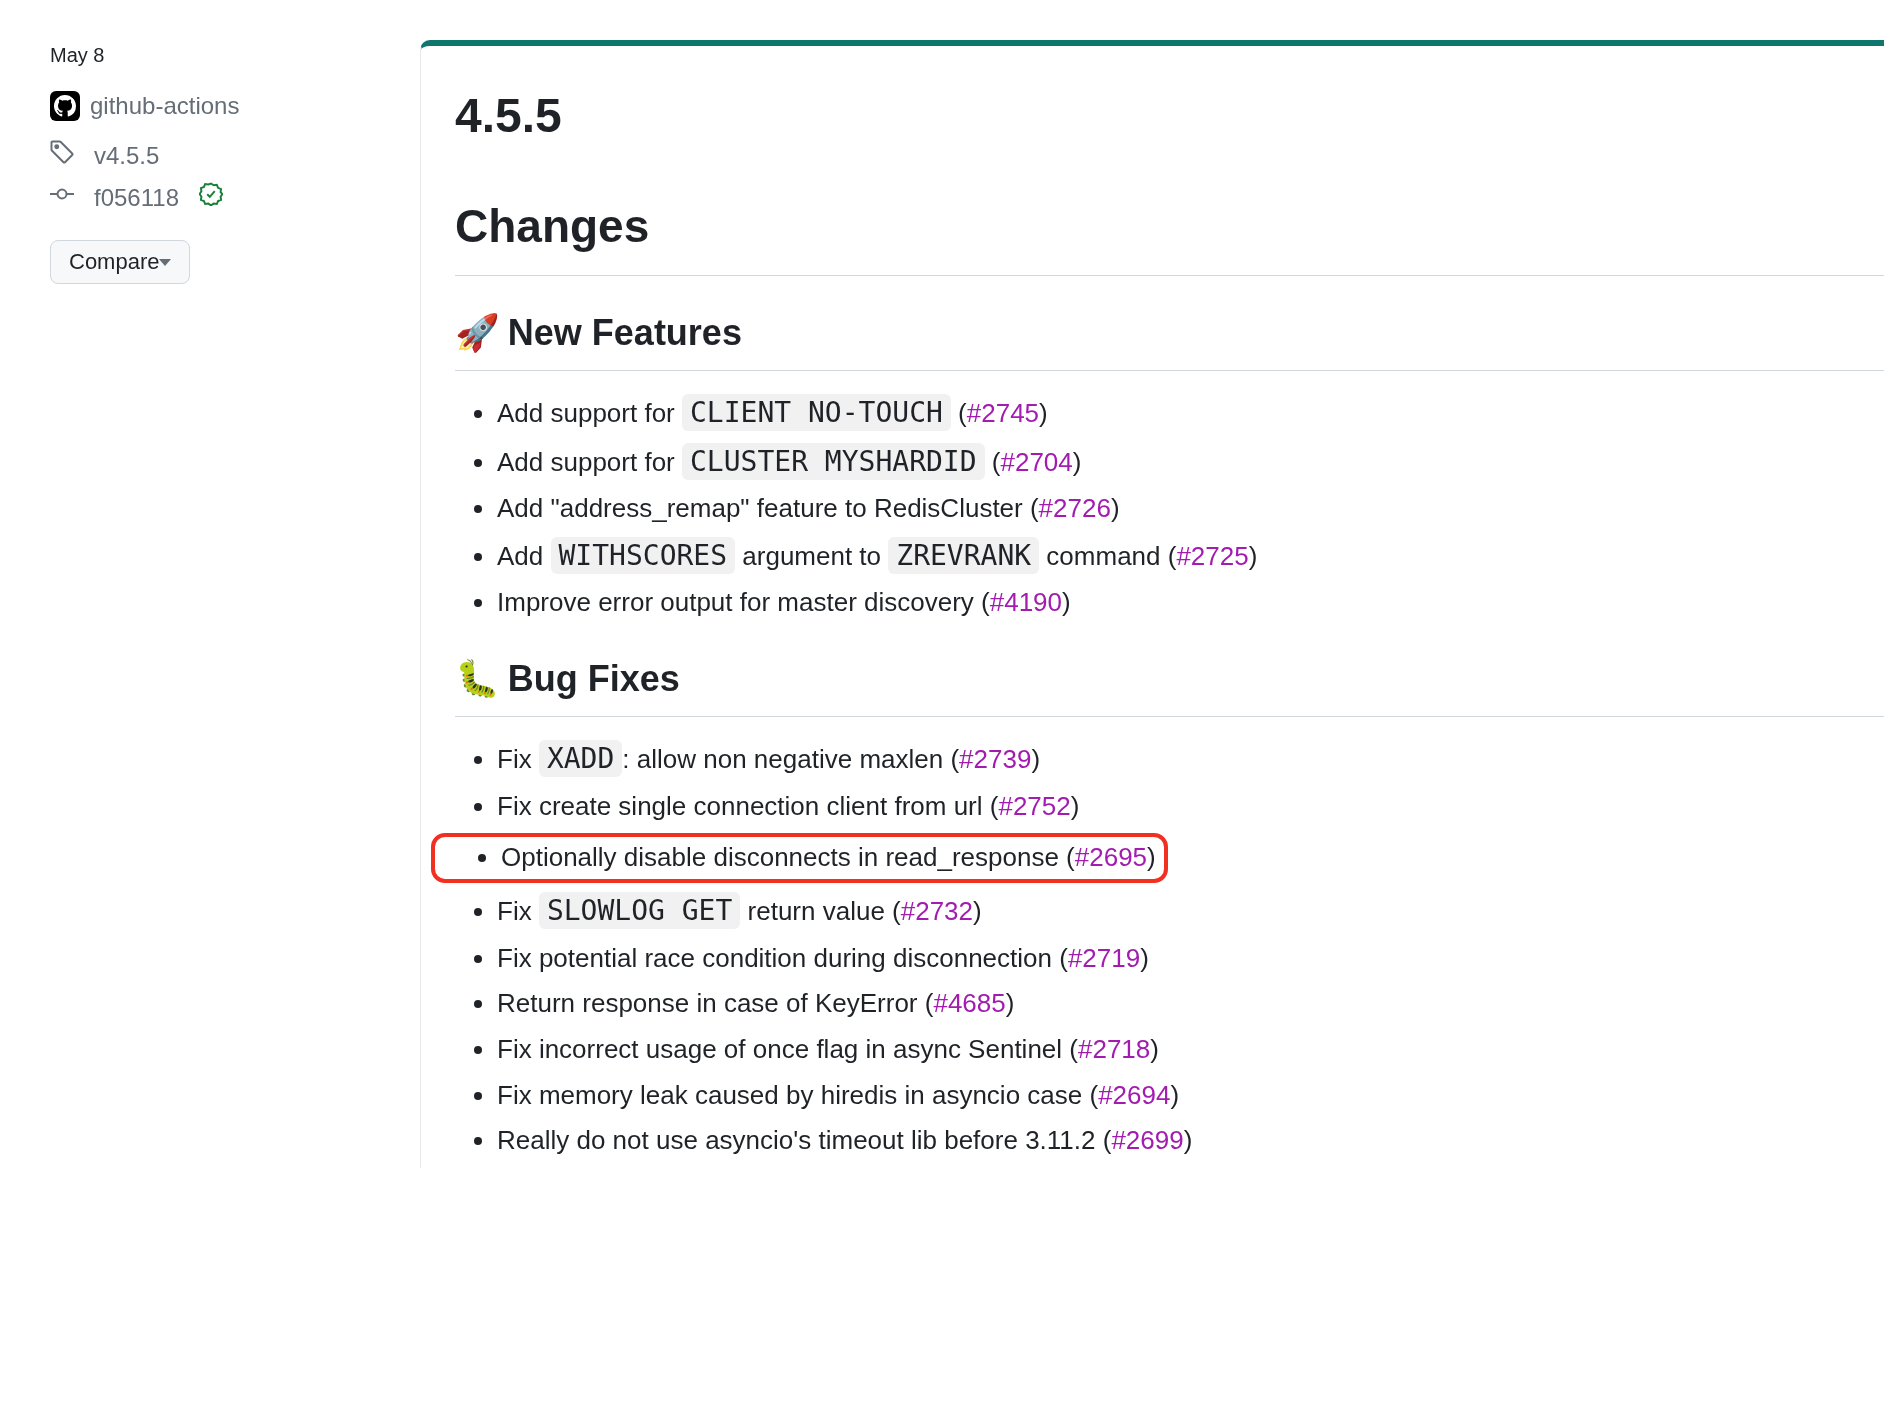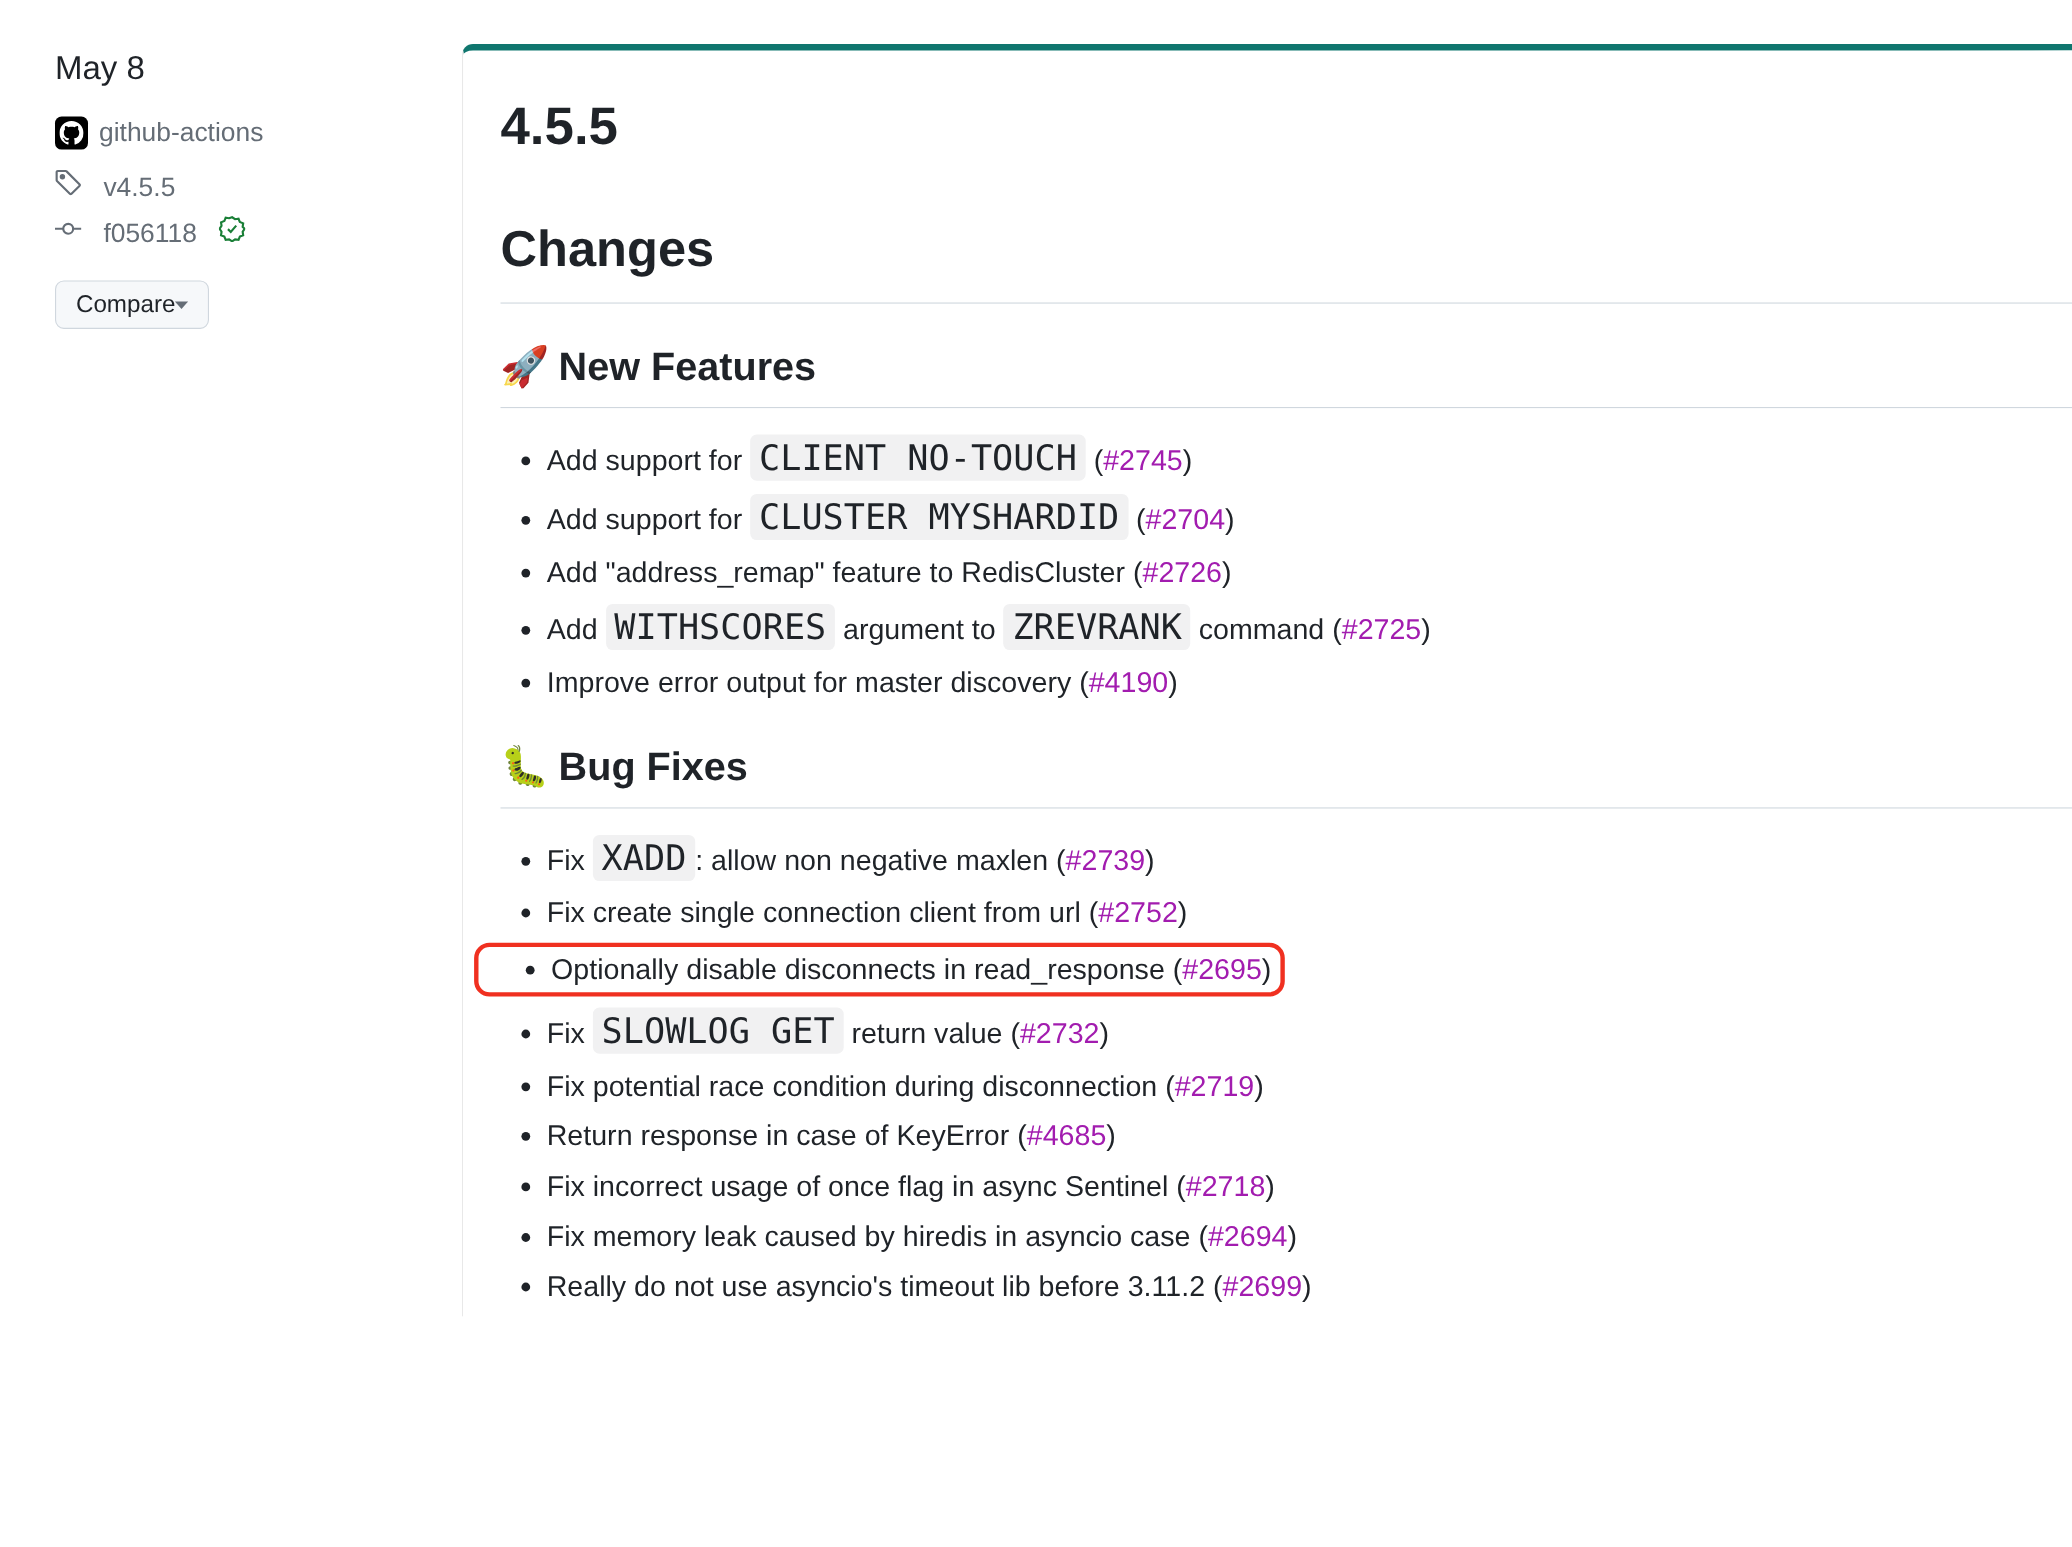--- a/index.html
+++ b/index.html
@@ -11,21 +11,21 @@
     padding: 40px 0 0 50px;
     font-size: 24px;
     line-height: 1.5;
   }
   .sidebar {
     width: 370px;
     flex-shrink: 0;
     padding-right: 40px;
   }
   .sidebar .date {
-    font-size: 30px;
+    font-size: 20px;
     font-weight: 400;
     color: #1f2328;
     margin-bottom: 18px;
   }
   .sidebar .author-row {
     display: flex;
     align-items: center;
     gap: 10px;
     margin-bottom: 14px;
   }
@@ -108,21 +108,21 @@
   .main li {
     font-size: 26px;
     line-height: 1.45;
     margin-bottom: 8px;
   }
   .main code {
     font-family: ui-monospace, SFMono-Regular, Consolas, monospace;
     background: #f1f1f2;
     padding: 2px 8px;
     border-radius: 6px;
-    font-size: 32px;
+    font-size: 28px;
   }
   .main a.pr-link {
     color: #a21caf;
     text-decoration: none;
   }
   .highlight-box {
     border: 4px solid #f03020;
     border-radius: 14px;
     padding: 2px 8px 2px 0;
     margin-left: -24px;

